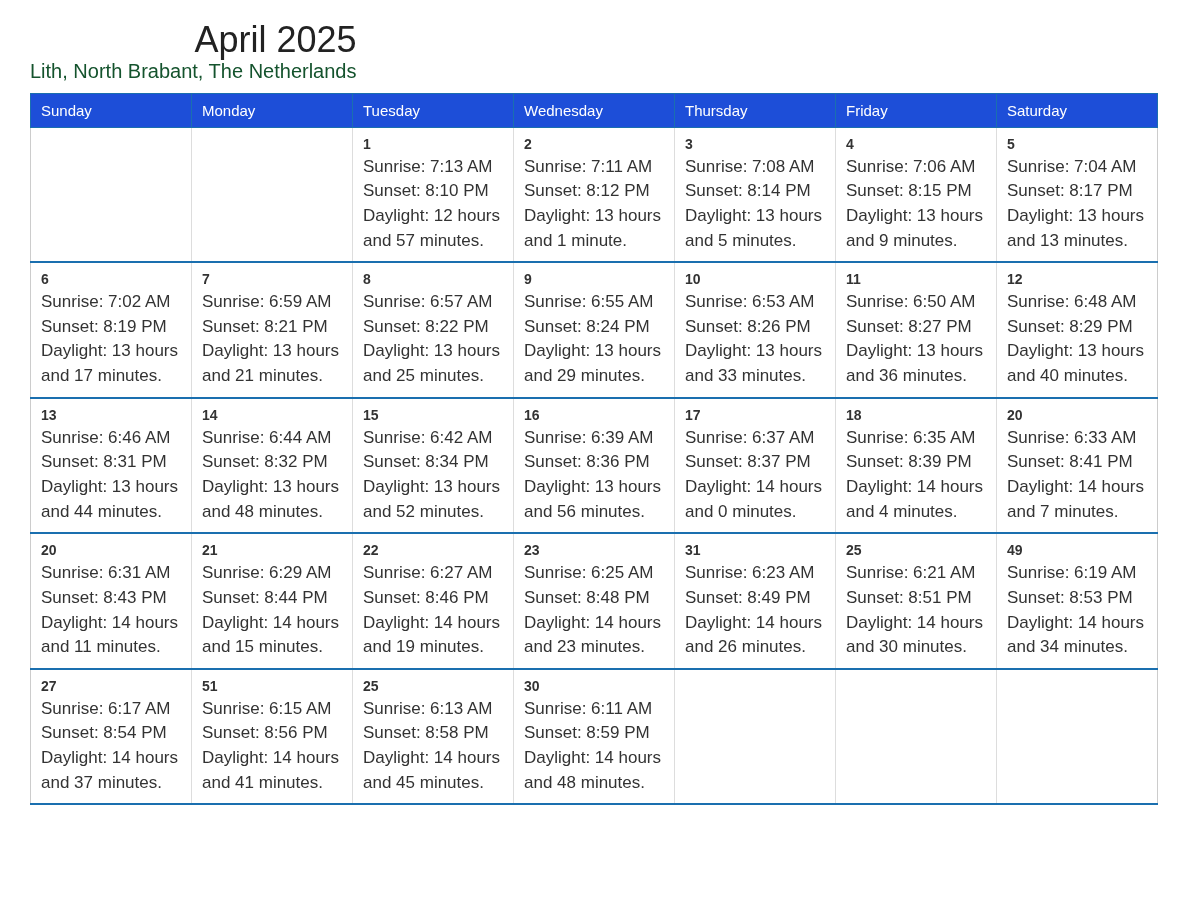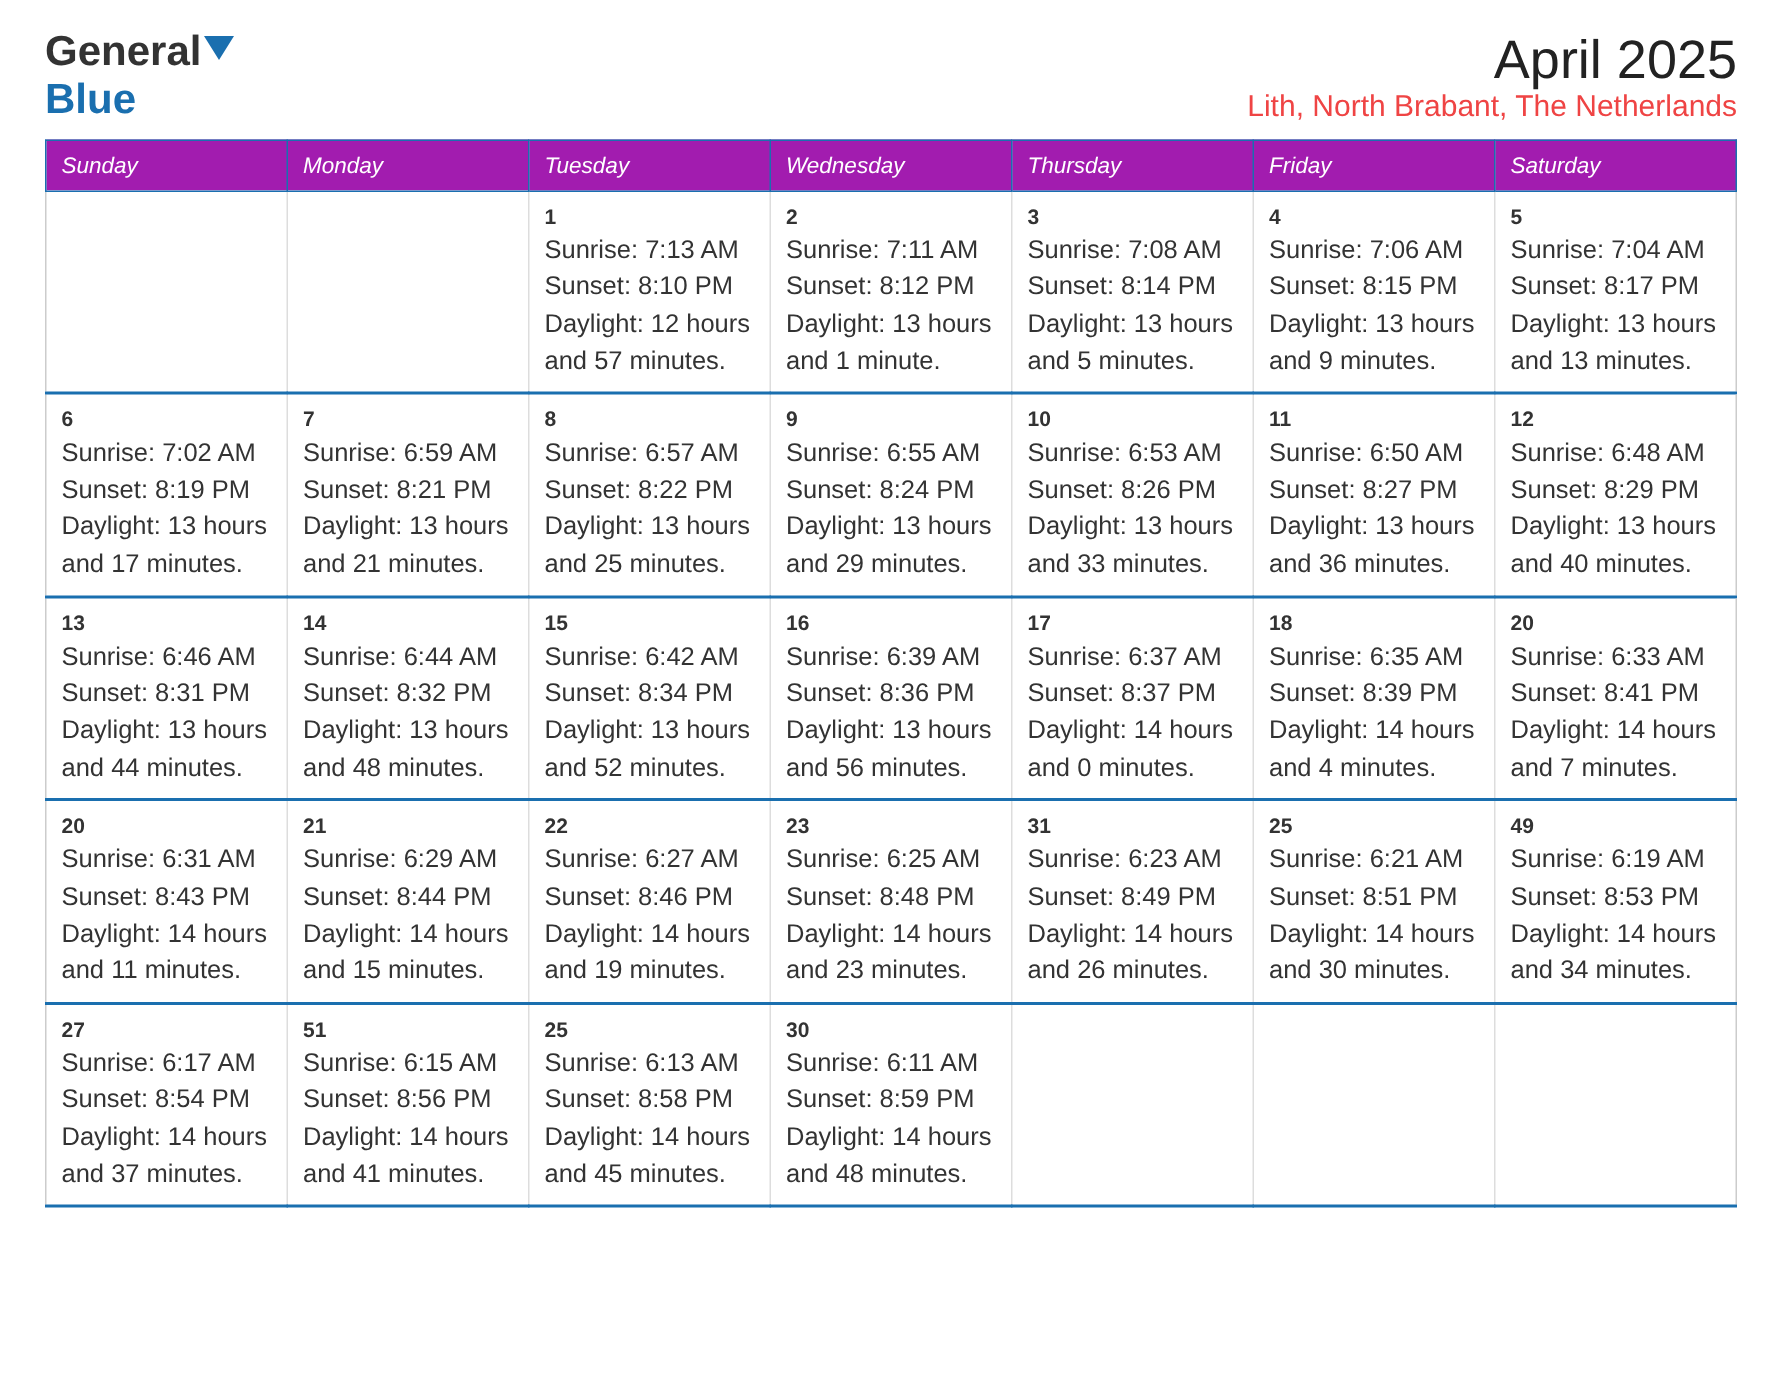--- a/index.html
+++ b/index.html
@@ -44,30 +44,29 @@
     }
     .title-block h1 {
       font-size: 36px;
       font-weight: normal;
       color: #222;
       line-height: 1.1;
     }
     .title-block h2 {
       font-size: 20px;
       font-weight: normal;
-      color: #ef4444;
+      color: #14532d;
     }
     .calendar {
       width: 100%;
       border-collapse: collapse;
       margin-top: 8px;
     }
     .calendar thead tr {
-      background-color: #a21caf;
-      font-style: italic;
+      background-color: #1d4ed8;
     }
     .calendar thead th {
       color: #fff;
       font-size: 15px;
       font-weight: normal;
       padding: 8px 10px;
       text-align: left;
       border: 1px solid #1a6faf;
     }
     .calendar tbody tr {
@@ -101,30 +100,20 @@
       color: #333;
     }
     .empty-cell {
       background: #fff;
     }
   </style>
 </head>
 <body>
 
 <div class="header">
-  <div class="logo">
-    <div style="display:flex; align-items:center;">
-      <span class="logo-text">
-        General<span class="logo-triangle"></span>
-      </span>
-    </div>
-    <div style="margin-top:2px;">
-      <span style="font-size:28px; font-weight:bold; color:#1a6faf;">Blue</span>
-    </div>
-  </div>
   <div class="title-block">
     <h1>April 2025</h1>
     <h2>Lith, North Brabant, The Netherlands</h2>
   </div>
 </div>
 
 <table class="calendar">
   <thead>
     <tr>
     <th>Sunday</th>

